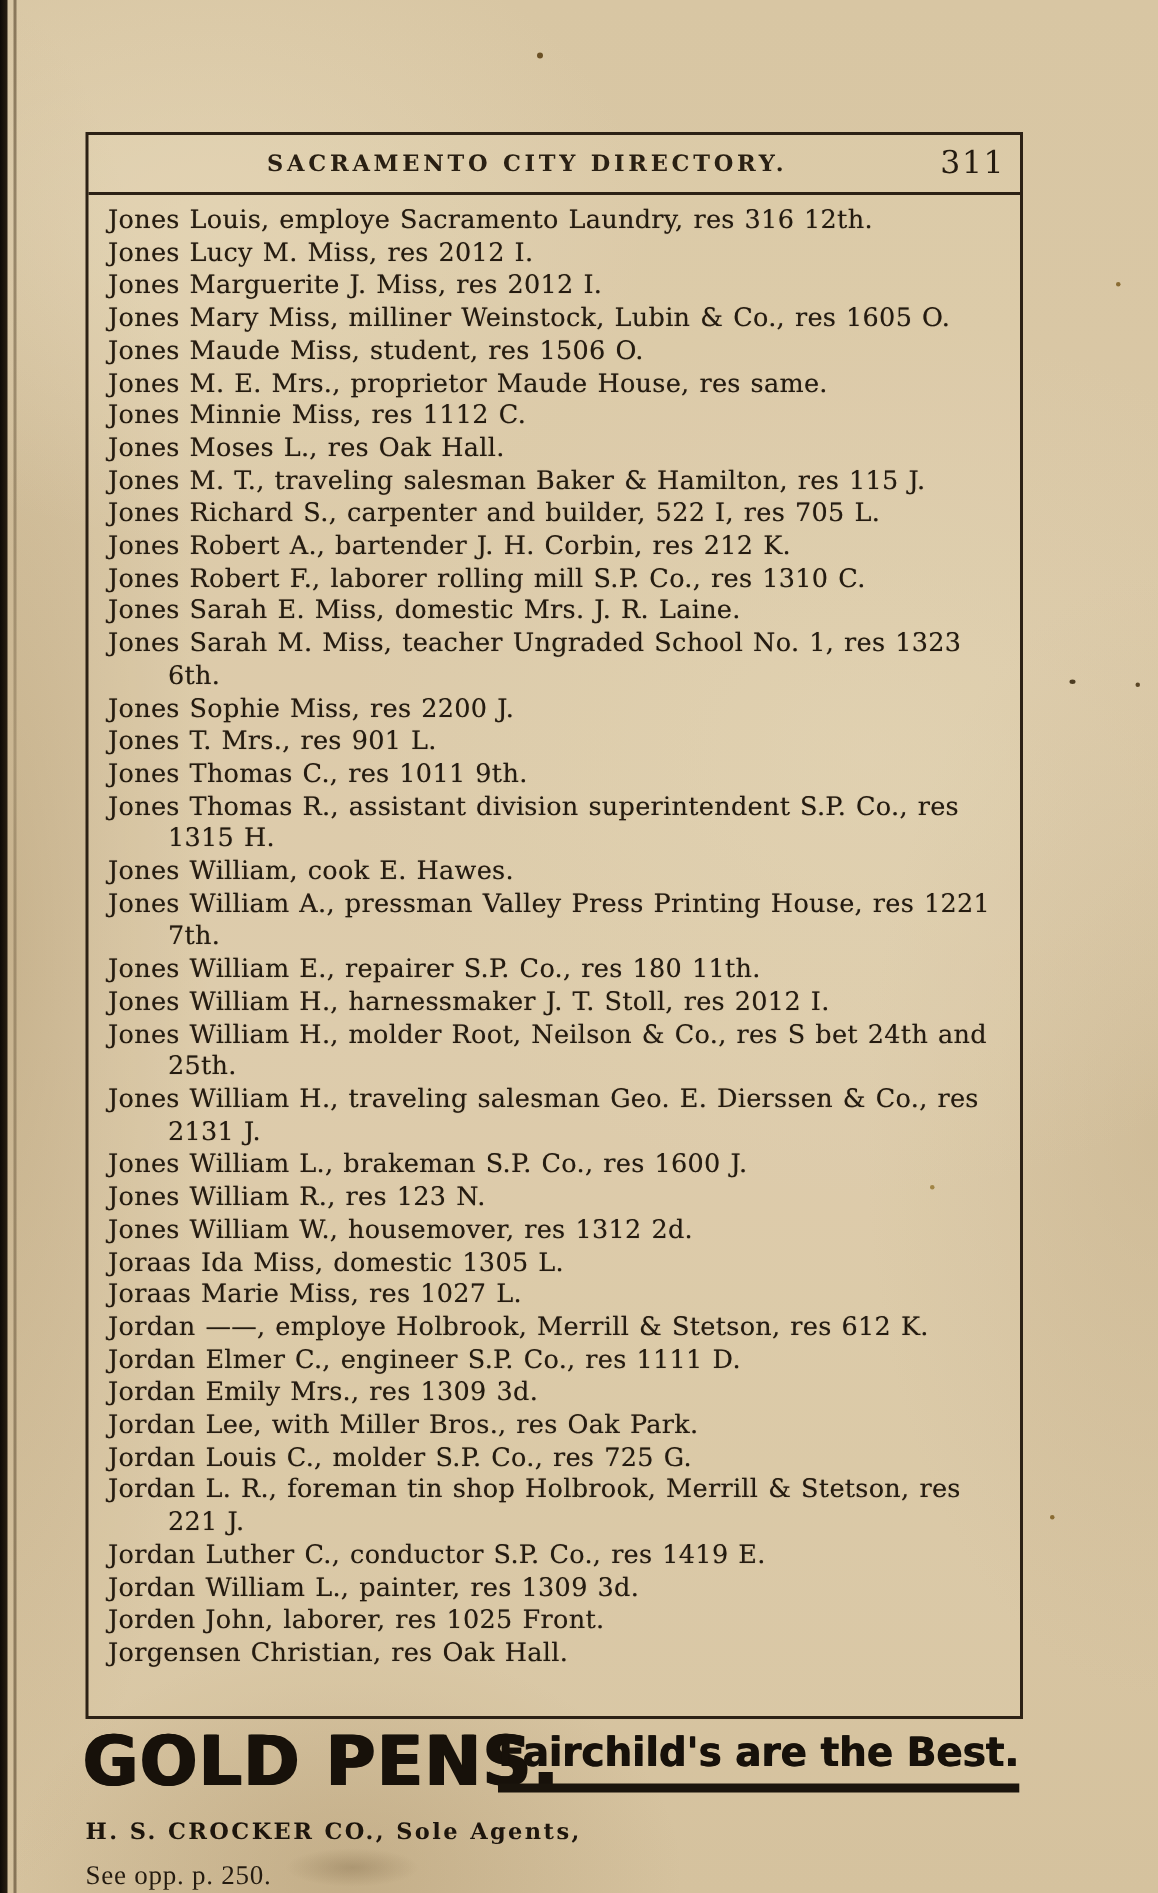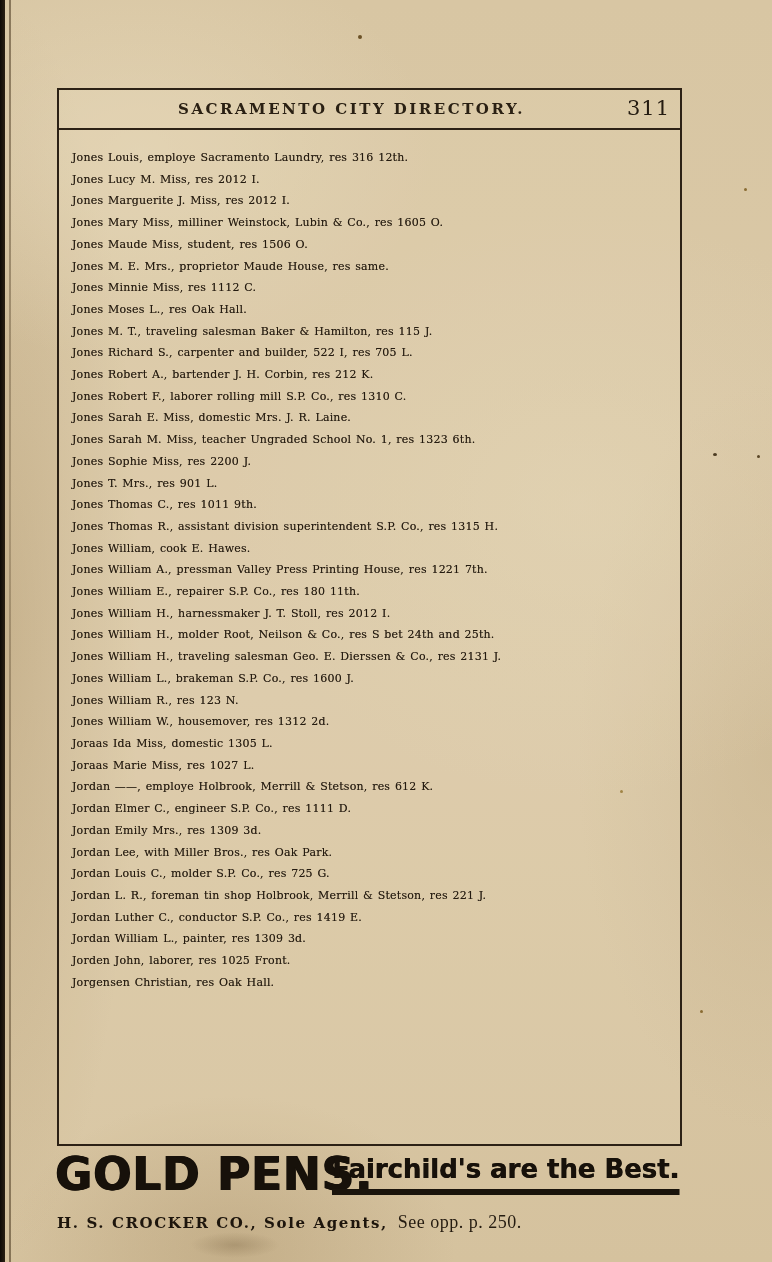--- a/index.html
+++ b/index.html
@@ -33,22 +33,22 @@
   }
   .box-title {
     font-size:15px; font-weight:bold; letter-spacing:2.5px;
     color:#2a2013; margin-left:-36px;
   }
   .page-number {
     position:absolute; right:10px; top:6px;
     font-size:21px; color:#241b10; letter-spacing:1px;
   }
   .entries {
-    padding:17px 10px 0 13px;
-    font-size:11px; line-height:21.7px;
+    padding:7px 10px 0 13px;
+    font-size:17px; line-height:21.7px;
     word-spacing:1px; letter-spacing:.2px;
     text-shadow:0 0 .5px rgba(40,28,14,.55);
   }
   .entry { padding-left:40px; text-indent:-40px; }
 
   .ad-gold {
     position:absolute; left:55px; top:1147px;
     font-family:"DejaVu Sans", sans-serif; font-weight:bold;
     font-size:46px; letter-spacing:1px; color:#17110a;
     transform:scaleX(.98); transform-origin:left;
@@ -58,22 +58,23 @@
   .ad-fairchild {
     position:absolute; left:332px; top:1153px;
     font-family:"DejaVu Sans", sans-serif; font-weight:bold;
     font-size:27px; color:#17110a; white-space:nowrap;
     transform:scaleX(.96); transform-origin:left;
     border-bottom:6px solid #1a140c; padding-bottom:5px;
     text-shadow:.6px 0 #17110a;
   }
   .ad-footer {
     position:absolute; left:57px; top:1212px; width:625px;
-    display:flex; justify-content:flex-start; align-items:baseline; gap:10px;
+    display:flex; justify-content:center; align-items:baseline; gap:10px;
     white-space:nowrap;
+    flex-direction:column;
   }
   .ad-footer-bold {
     font-family:"DejaVu Serif", serif; font-weight:bold;
     font-size:15px; letter-spacing:1.6px; color:#1d150c;
   }
   .ad-footer-reg {
     font-family:Liberation Serif, serif; font-size:18px; color:#241b10;
     letter-spacing:.5px;
   }
   .smudge { position:absolute; left:190px; top:1232px; width:90px; height:26px;

